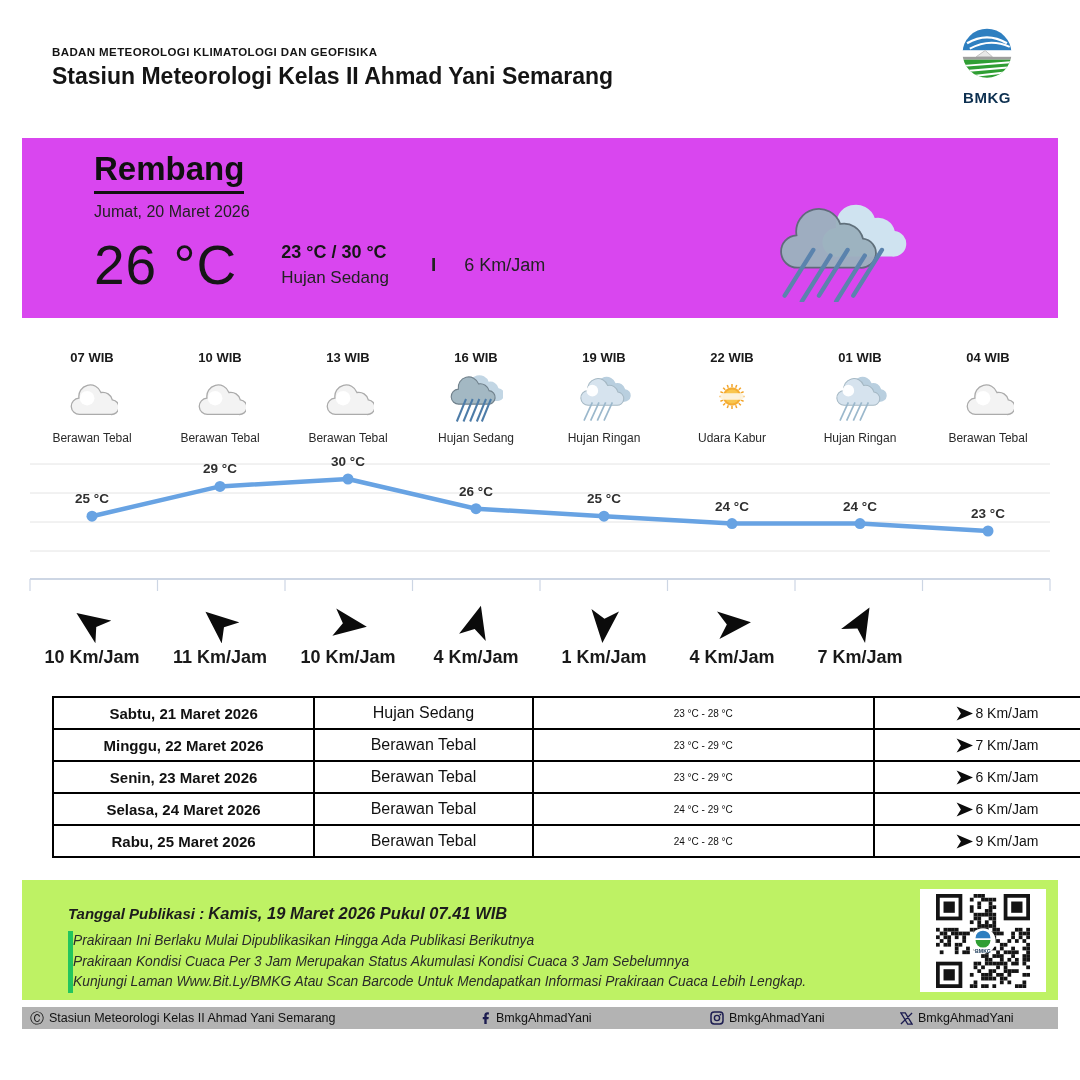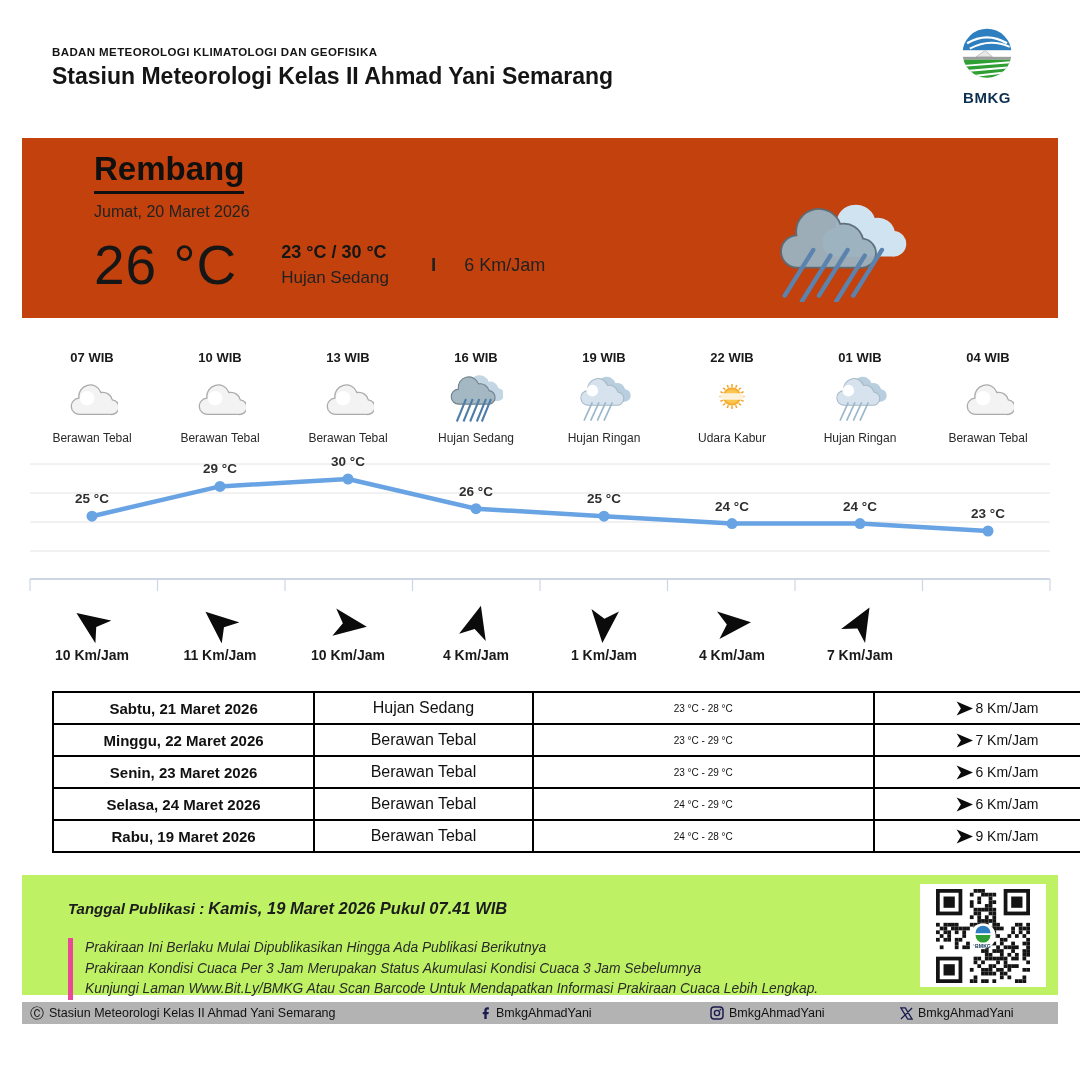--- a/index.html
+++ b/index.html
@@ -32,37 +32,37 @@
   .h-time { font-size:13px; font-weight:700; color:#1a1a1a; }
   .h-icon { height:52px; margin-top:8px; display:flex; align-items:center; justify-content:center; }
   .h-cond { font-size:12px; color:#2a2a2a; margin-top:6px; }
 
   
   .chart-wrap { margin:6px 28px 0; }
 
   
   .windrow { display:grid; grid-template-columns:repeat(8,1fr); margin:2px 28px 0; text-align:center; }
   .w-icon { height:42px; display:flex; align-items:center; justify-content:center; }
-  .w-speed { font-size:14px; font-weight:600; color:#1a1a1a; margin-top:2px; }
+  .w-speed { font-size:18px; font-weight:600; color:#1a1a1a; margin-top:2px; }
 
   
   table.daily { margin:28px 52px 0; width:1068px; border-collapse:collapse; table-layout:fixed; }
   table.daily td { border:2.5px solid #000; height:32px; text-align:center; vertical-align:middle; }
   .td-date { font-size:15px; font-weight:600; }
   .td-cond { font-size:16px; }
   .td-temp { font-size:10px; }
   .td-wind { font-size:14px; }
   .wind-cell { display:flex; align-items:center; justify-content:center; gap:2px; }
 
   
   .footer { position:relative; margin:22px 22px 0; height:120px; background:#e9e9e9; padding:24px 0 0 46px; }
   .pub-line { font-size:15px; font-style:italic; color:#1c1c1c; }
   .pub-label { font-weight:600; }
   .pub-value { font-weight:700; font-size:16.5px; }
-  .notes { margin-top:20px; border-left:5px solid #ec4899; padding-left:12px; }
+  .notes { margin-top:8px; border-left:5px solid #22c55e; }
   .note { font-size:13.8px; font-style:italic; color:#2a2a2a; line-height:1.5; }
   .qr-card { position:absolute; right:12px; top:9px; width:126px; height:103px; background:#fff;
     display:flex; align-items:center; justify-content:center; }
 
   
   .bottombar { position:relative; margin:7px 22px 0; height:22px; background:#b3b3b3; font-size:12.5px; color:#111; }
   .bb-item { position:absolute; top:0; height:22px; display:flex; align-items:center; gap:5px; }
   .bb-copy { left:8px; }
   .bb-fb { left:458px; }
   .bb-ig { left:688px; }
@@ -93,21 +93,21 @@
         <rect x="3" y="37.2" width="58" height="22" fill="#2f9e33"></rect>
         <path d="M6 44 L58 40" stroke="#fff" stroke-width="2.2"></path>
         <path d="M6 50 L58 45.5" stroke="#fff" stroke-width="2.2"></path>
         <path d="M10 56 L54 51" stroke="#fff" stroke-width="2.2"></path>
       </g>
     </svg>
     <div class="logo-text">BMKG</div>
   </div>
 </div>
 
-<div class="banner" style="background: #c2410c;">
+<div class="banner" style="background: #d946ef;">
   <div>
     <span class="city">Rembang</span>
   </div>
   <div class="bdate">Jumat, 20 Maret 2026</div>
   <div class="current">
     <div class="big-temp">26 °C</div>
     <div class="mid-block">
       <div class="range">23 °C / 30 °C</div>
       <div class="cond-now">Hujan Sedang</div>
     </div>
@@ -389,21 +389,21 @@
         <td class="td-wind">
        <span class="wind-cell">
             <svg width="19" height="19" viewBox="0 0 44 44">
     <polygon points="44,22 6,6 16,22 6,38" fill="#0b0b0b" transform="rotate(0 22 22)"></polygon>
             </svg>
             <span>6 Km/Jam</span>
           </span>
         </td>
       </tr>
       <tr>
-        <td class="td-date">Rabu, 19 Maret 2026</td>
+        <td class="td-date">Rabu, 25 Maret 2026</td>
         <td class="td-cond">Berawan Tebal</td>
         <td class="td-temp">24 °C - 28 °C</td>
         <td class="td-wind">
        <span class="wind-cell">
             <svg width="19" height="19" viewBox="0 0 44 44">
     <polygon points="44,22 6,6 16,22 6,38" fill="#0b0b0b" transform="rotate(0 22 22)"></polygon>
             </svg>
             <span>9 Km/Jam</span>
           </span>
         </td>

